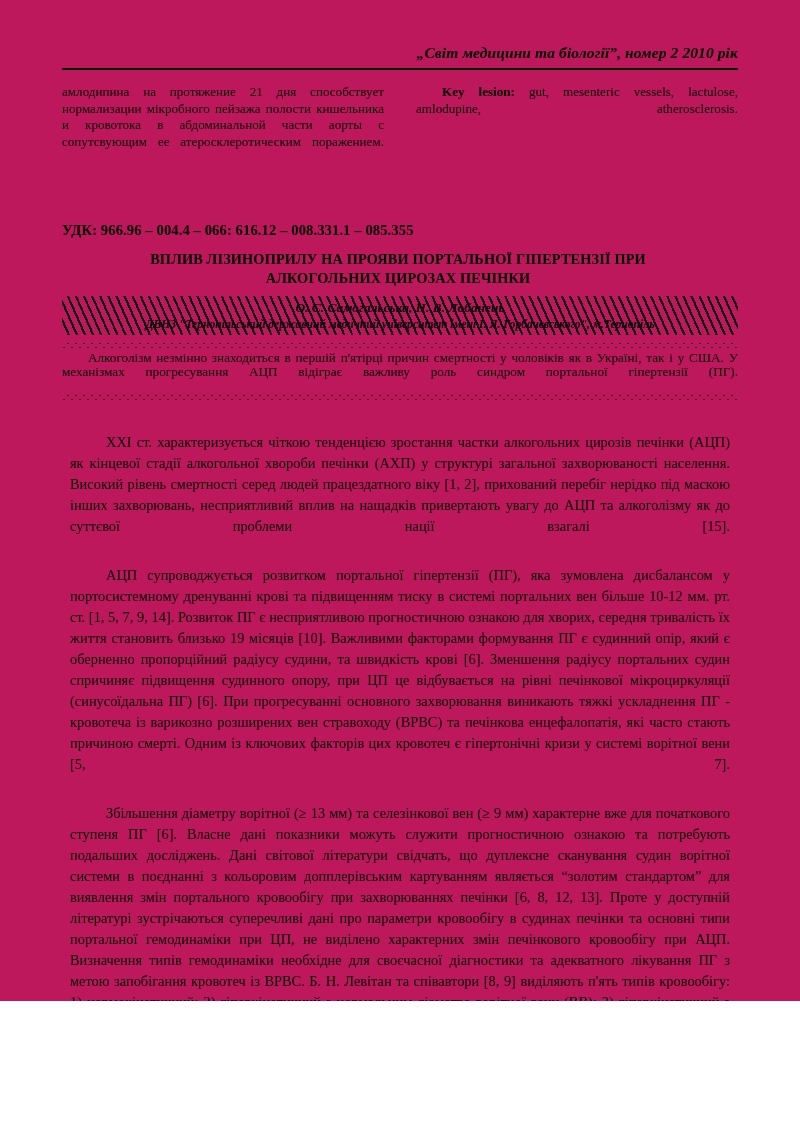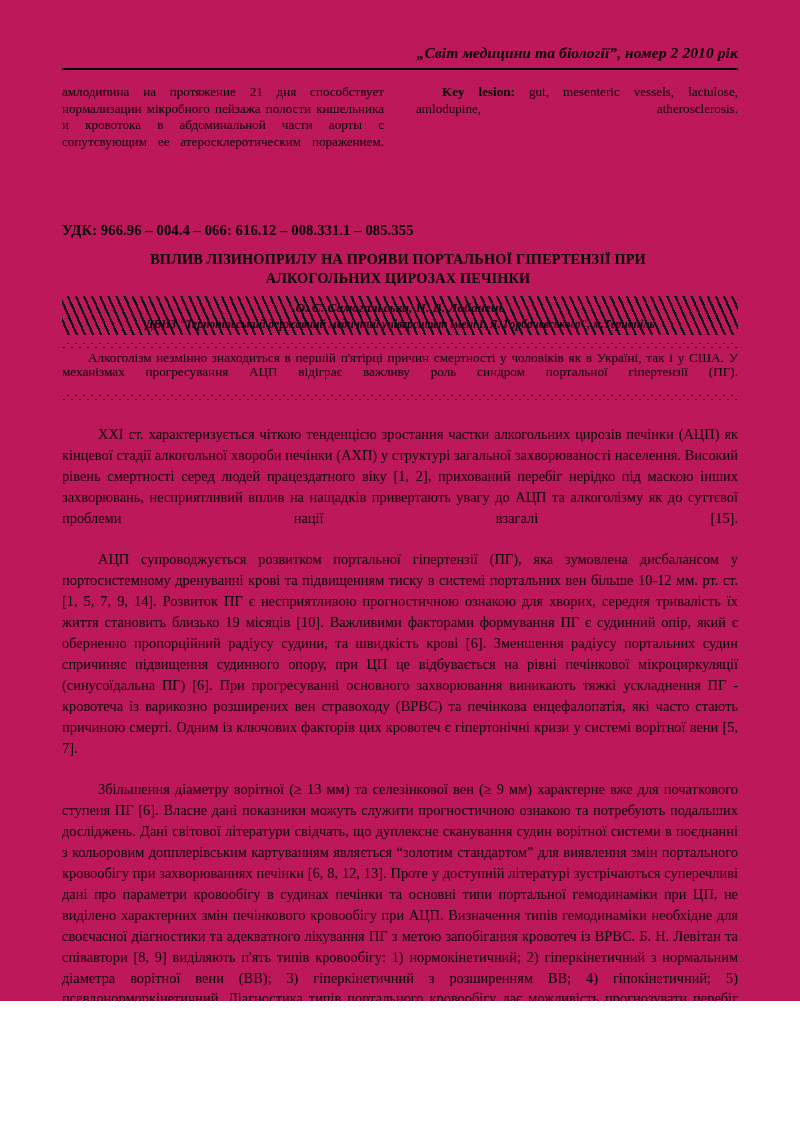--- a/index.html
+++ b/index.html
@@ -190,21 +190,21 @@
     position: absolute;
     left: 62px;
     top: 424px;
     width: 676px;
     font-size: 14.4px;
     line-height: 20.9px;
     text-align: justify;
     text-justify: inter-word;
   }
   .body-text p {
-    margin: 0;
+    margin: 8px;
     text-indent: 36px;
     text-align: justify;
   }
 
   
   .page-number {
     position: absolute;
     left: 62px;
     top: 1016px;
     width: 676px;

